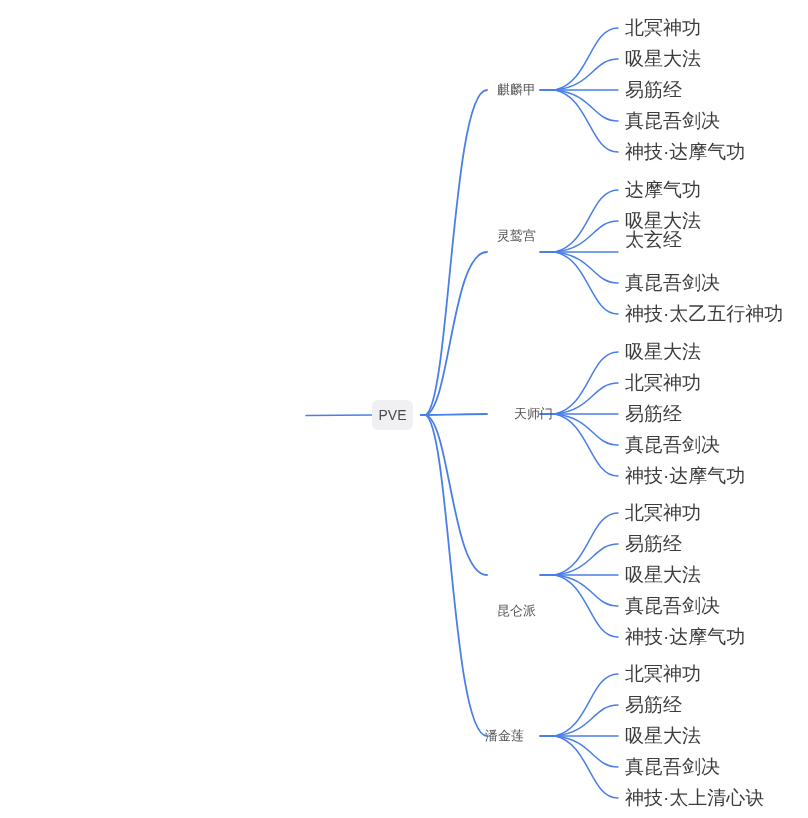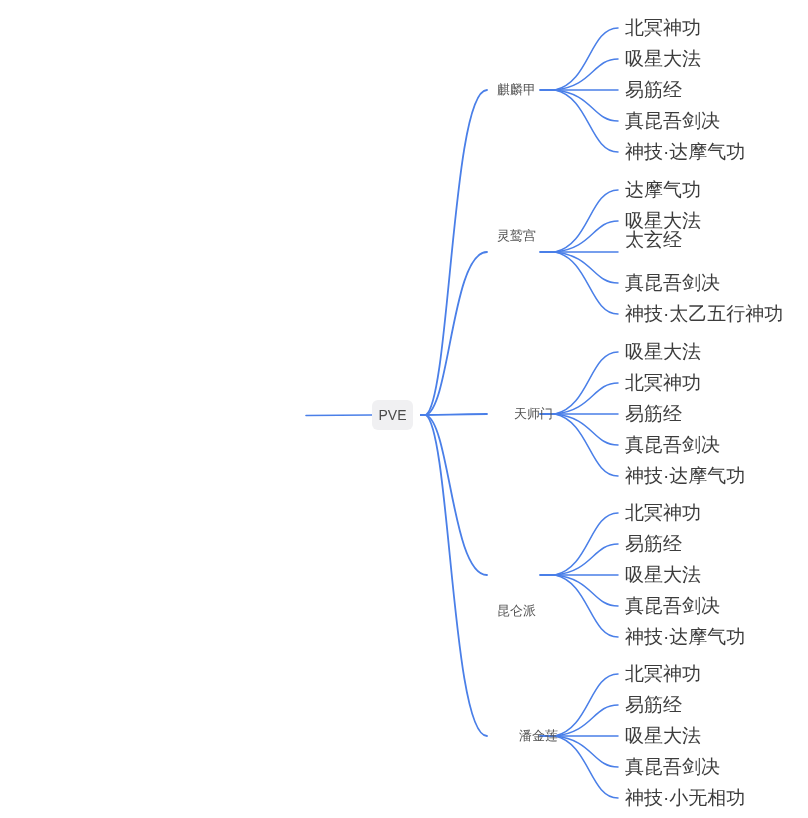--- a/index.html
+++ b/index.html
@@ -149,21 +149,21 @@
       <div class="leaf-label" style="left: 625px; top: 375px;">北冥神功</div>
       <div class="leaf-label" style="left: 625px; top: 406px;">易筋经</div>
       <div class="leaf-label" style="left: 625px; top: 437px;">真昆吾剑决</div>
       <div class="leaf-label" style="left: 625px; top: 468px;">神技·达摩气功</div>
       <div class="branch-label" style="left: 497px; top: 567px; margin-top: 36px;">昆仑派</div>
       <div class="leaf-label" style="left: 625px; top: 505px;">北冥神功</div>
       <div class="leaf-label" style="left: 625px; top: 536px;">易筋经</div>
       <div class="leaf-label" style="left: 625px; top: 567px;">吸星大法</div>
       <div class="leaf-label" style="left: 625px; top: 598px;">真昆吾剑决</div>
       <div class="leaf-label" style="left: 625px; top: 629px;">神技·达摩气功</div>
-      <div class="branch-label" style="left: 519px; top: 728px;">潘金莲</div>
+      <div class="branch-label" style="left: 485px; top: 728px;">潘金莲</div>
       <div class="leaf-label" style="left: 625px; top: 666px;">北冥神功</div>
       <div class="leaf-label" style="left: 625px; top: 697px;">易筋经</div>
       <div class="leaf-label" style="left: 625px; top: 728px;">吸星大法</div>
       <div class="leaf-label" style="left: 625px; top: 759px;">真昆吾剑决</div>
-      <div class="leaf-label" style="left: 625px; top: 790px;">神技·小无相功</div>
+      <div class="leaf-label" style="left: 625px; top: 790px;">神技·太上清心诀</div>
     </div>
 
 </div>
 
 </body></html>

